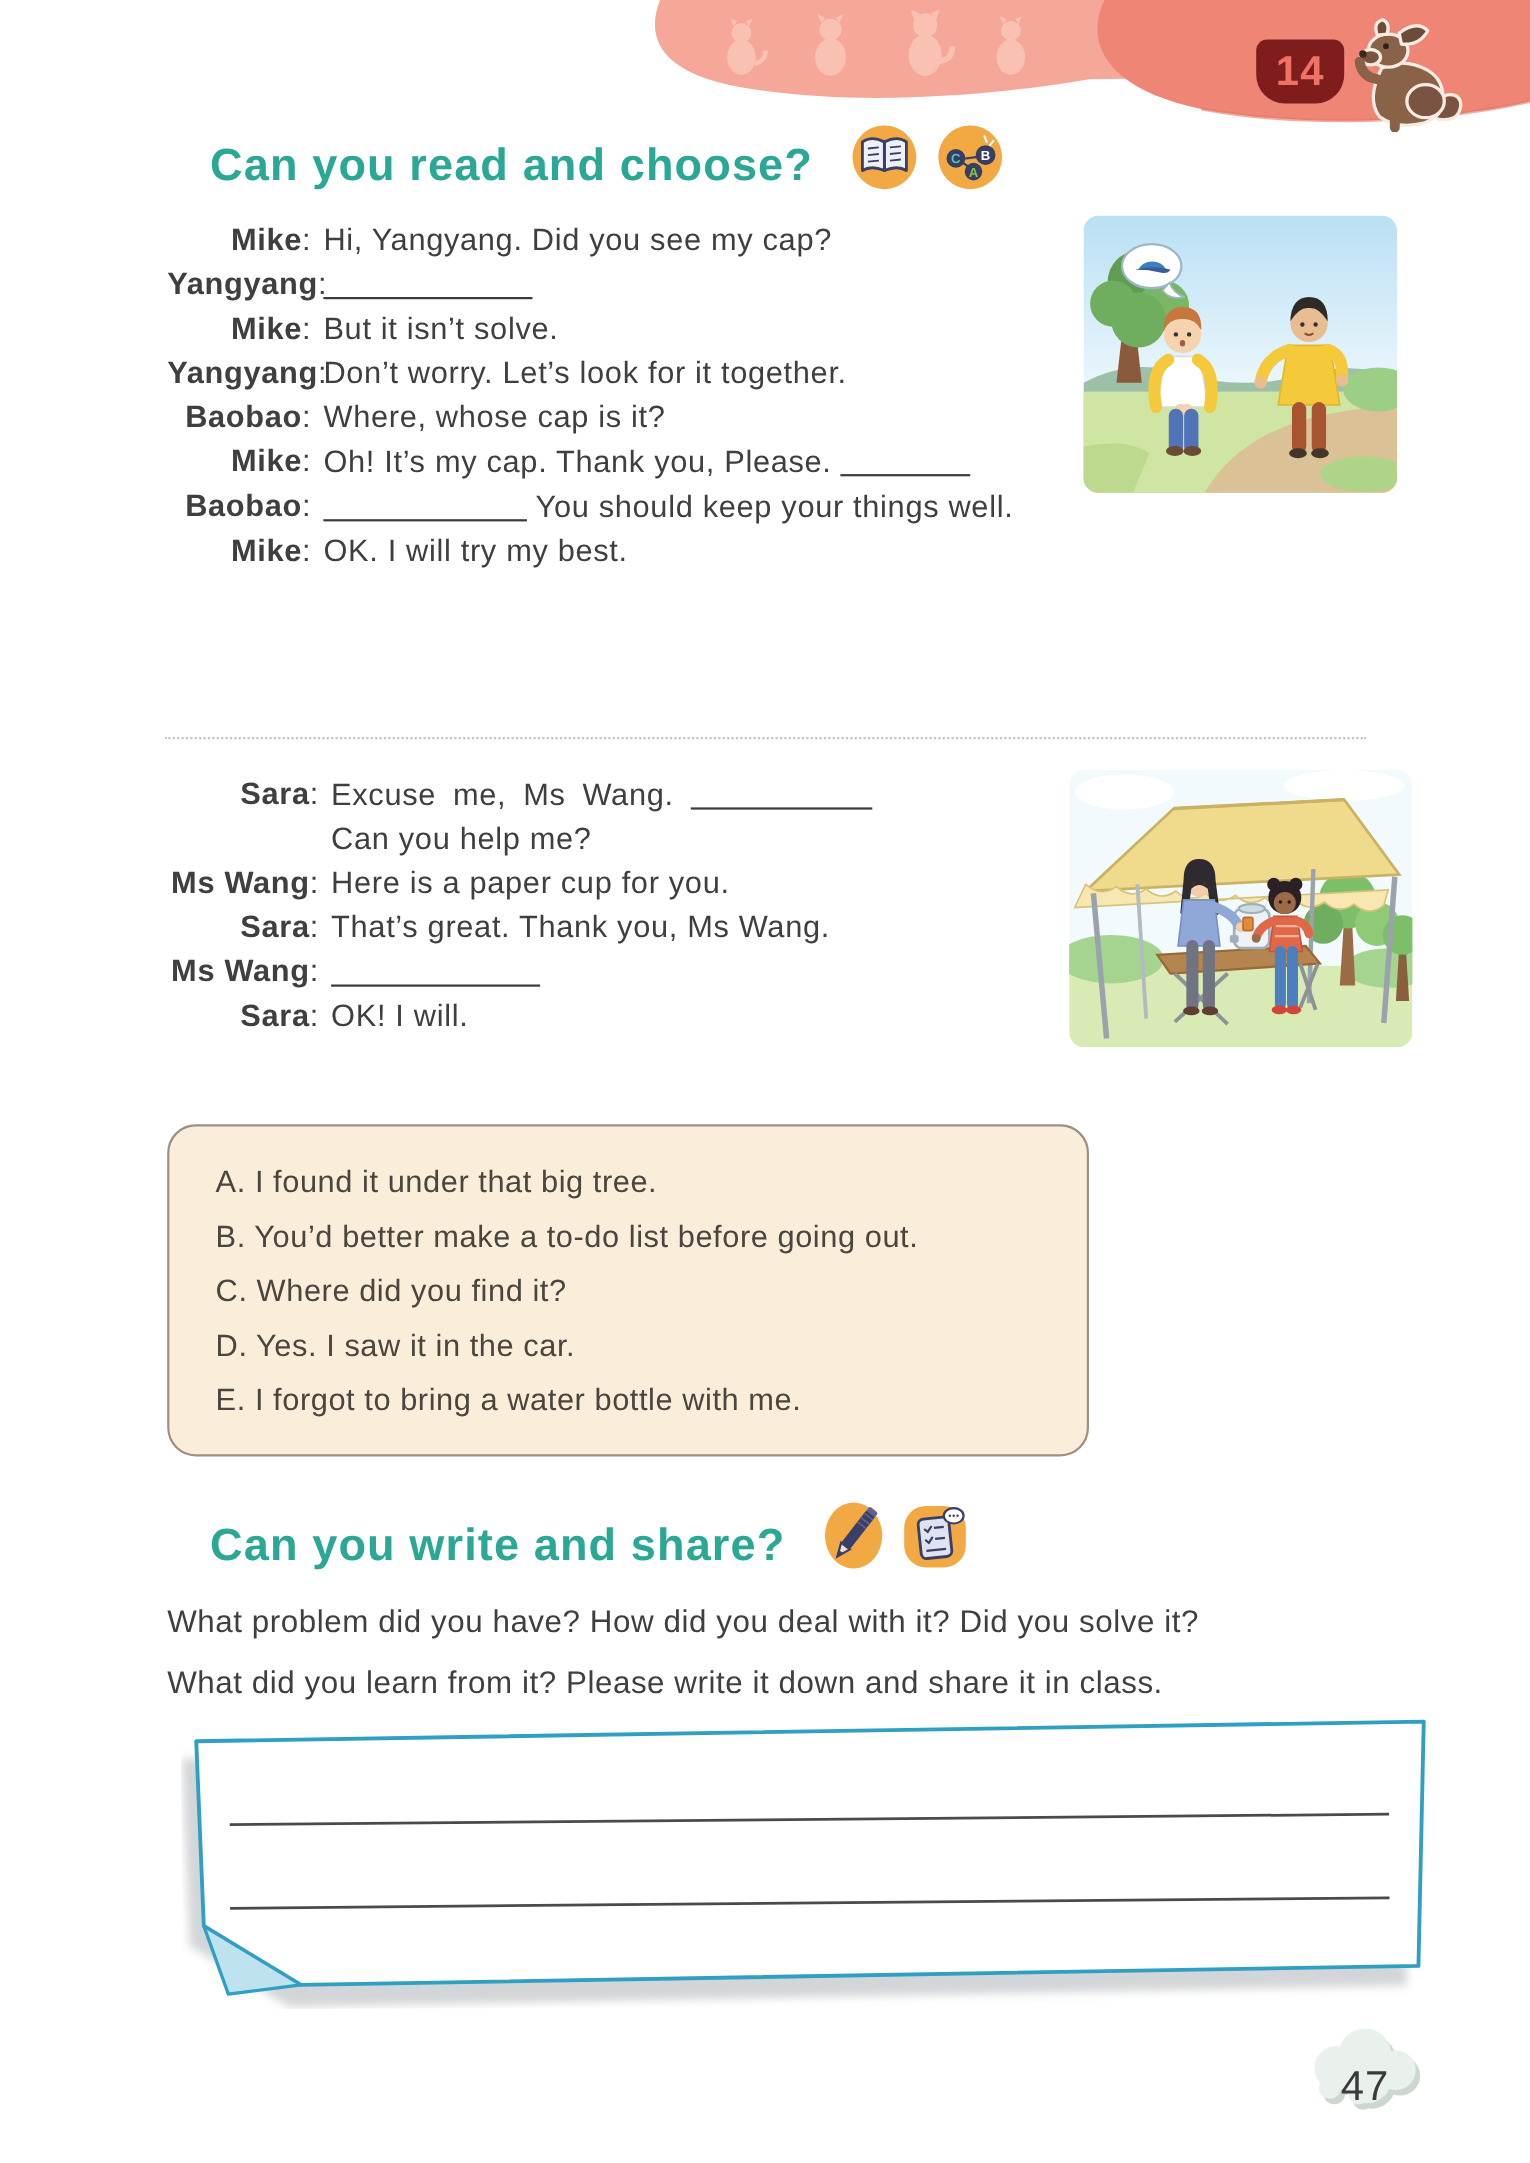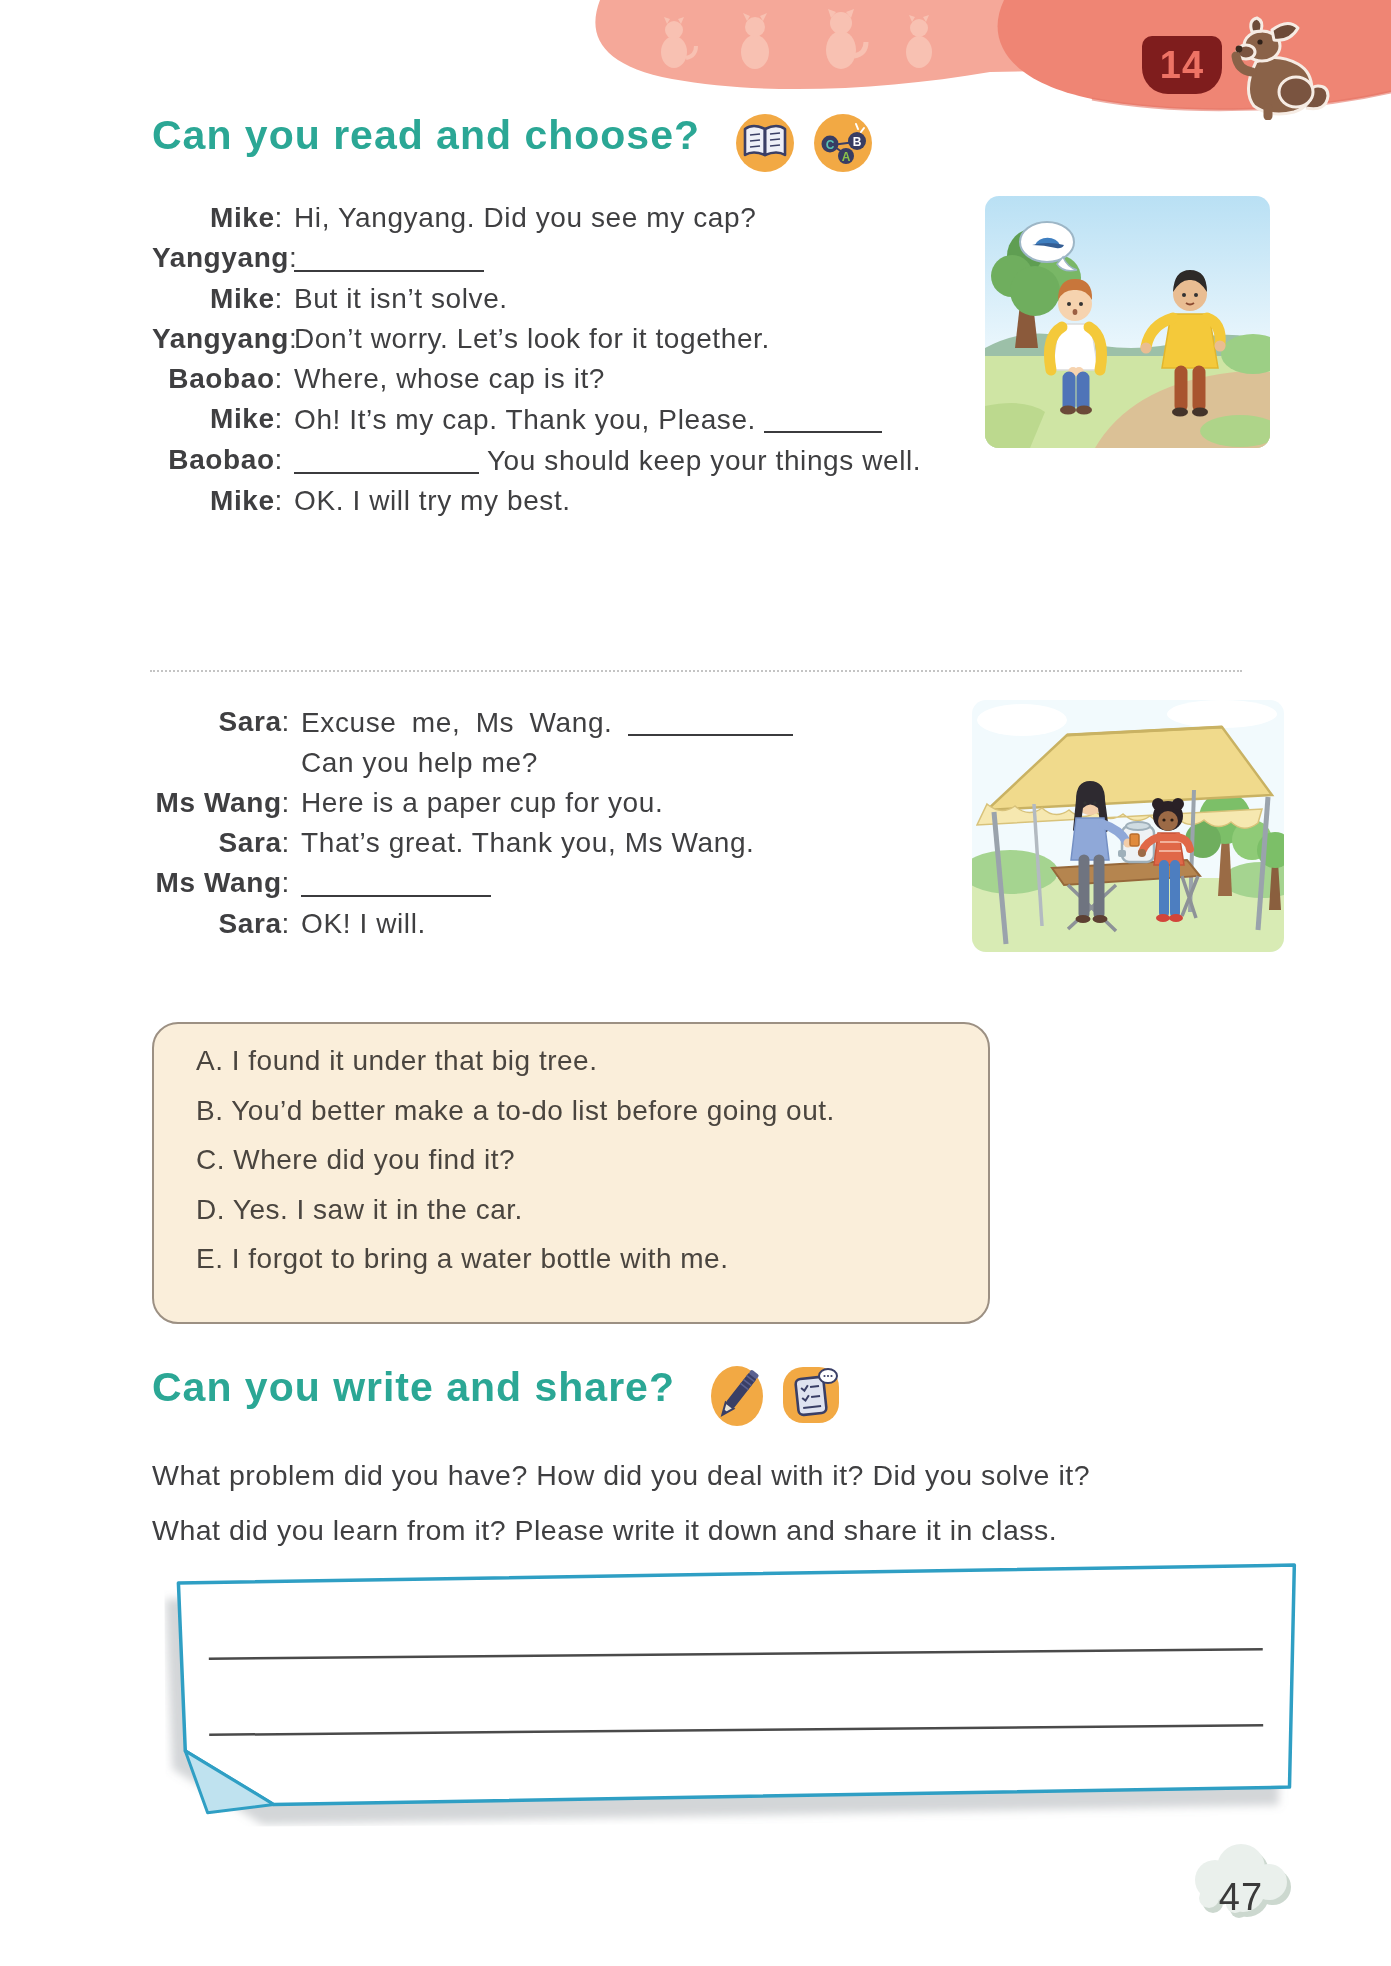--- a/index.html
+++ b/index.html
@@ -9,21 +9,21 @@
   }
   
   .header-svg{position:absolute;top:0;left:0;}
   .unit-badge{
     position:absolute;left:1142px;top:36px;width:80px;height:58px;background:#7f1d1d;
     border-radius:10px 10px 26px 26px;display:flex;align-items:center;justify-content:center;
   }
   .unit-badge span{font-size:38px;font-weight:800;color:#ee7365;letter-spacing:1px;}
   .dog-svg{position:absolute;left:1222px;top:16px;}
   
-  .title-row{position:absolute;display:flex;align-items:flex-start;gap:16px;}
+  .title-row{position:absolute;display:flex;align-items:flex-end;gap:16px;margin-left:39px;}
   .title-row h1{
     margin:0;font-size:41px;font-weight:800;color:#2ba795;letter-spacing:1px;white-space:nowrap;
   }
   
   .dialogue{position:absolute;}
   .dline{display:flex;line-height:40px;font-size:28px;letter-spacing:.6px;}
   .spk{width:131px;flex:none;text-align:right;font-weight:bold;white-space:nowrap;}
   .spk::after{content:":";font-weight:400;}
   .spk.cont::after{content:"";}
   .d2 .spk{width:138px;}
@@ -32,21 +32,21 @@
     display:inline-block;border-bottom:2.5px solid #3b3b3d;height:1em;
     vertical-align:baseline;transform:translateY(4px);
   }
   .wspace{word-spacing:7px;}
   .divider{position:absolute;border-top:2px dotted #c4c4c4;height:0;}
   
   .illus{position:absolute;}
   
   .options-box{
     position:absolute;left:152px;top:1022px;width:838px;height:302px;box-sizing:border-box;
-    background:#faeeda;border:2px solid #9c9083;border-radius:26px;padding:12px 42px;
+    background:#faeeda;border:2px solid #9c9083;border-radius:26px;padding:26px 42px;
   }
   .option-line{font-size:28px;line-height:49.5px;color:#4a453f;letter-spacing:.5px;white-space:nowrap;}
   
   .instruction{position:absolute;left:152px;top:1448px;width:1250px;}
   .instruction div{font-size:28.5px;line-height:55px;letter-spacing:.5px;white-space:nowrap;}
   .paper-wrap{position:absolute;left:165px;top:1562px;transform:rotate(-0.3deg);}
   
   .cloud-wrap{position:absolute;left:1185px;top:1840px;width:116px;height:86px;}
   .cloud-wrap .num{
     position:absolute;left:0;top:12px;width:112px;text-align:center;

